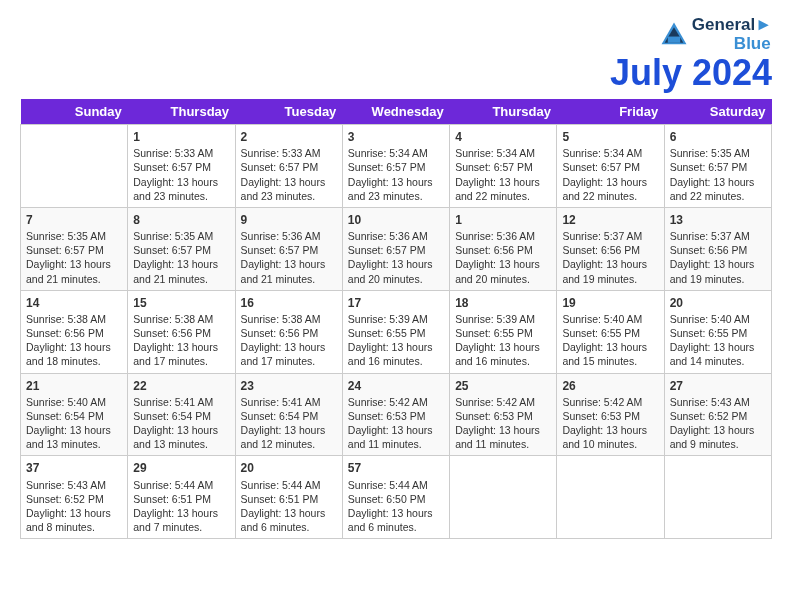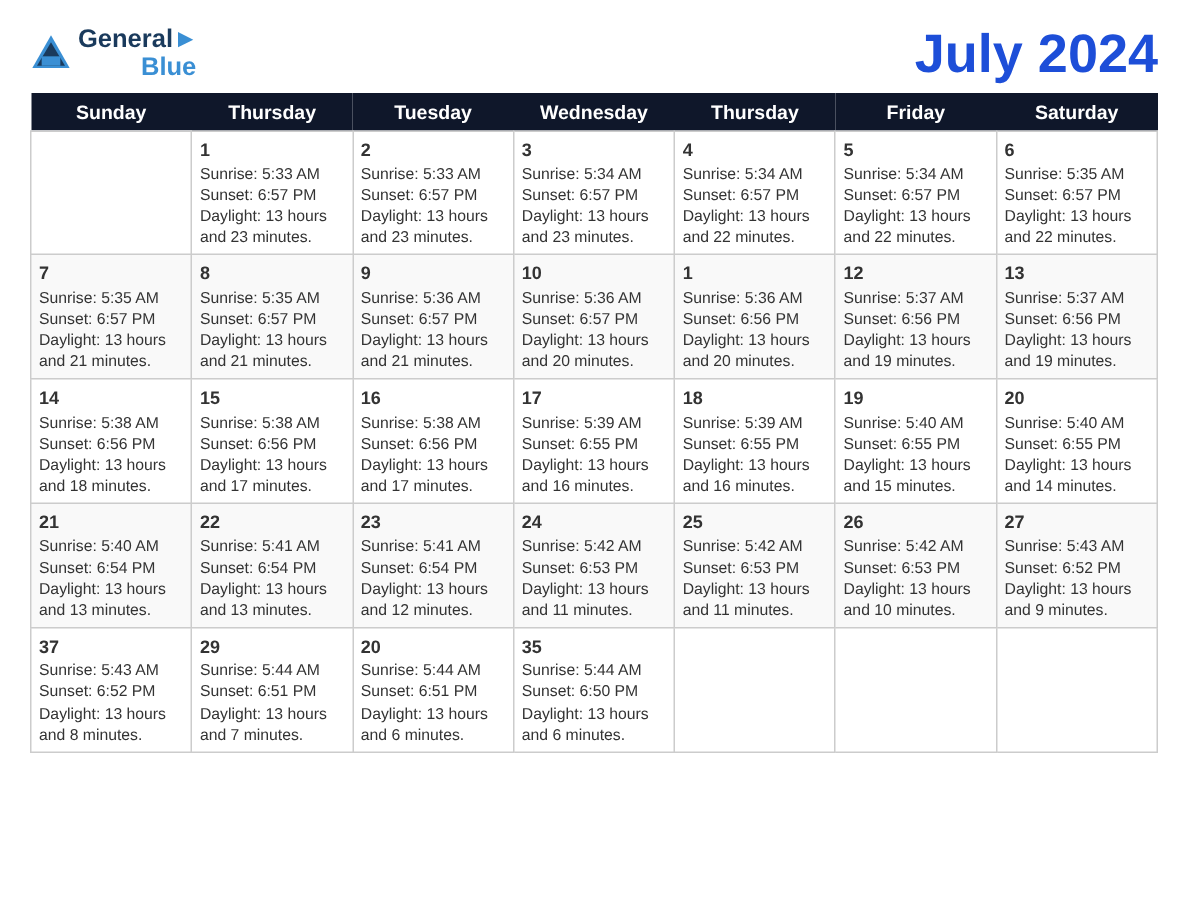--- a/index.html
+++ b/index.html
@@ -8,23 +8,24 @@
       background: #fff;
       width: 792px;
       height: 612px;
       overflow: hidden;
     }
     .container {
       padding: 16px 20px 10px 20px;
     }
     .header-row {
       display: flex;
-      align-items: center;
+      align-items: flex-end;
       justify-content: space-between;
       margin-bottom: 6px;
+      flex-direction: column;
     }
     .logo {
       display: flex;
       align-items: center;
       gap: 4px;
     }
     .logo-icon {
       width: 28px;
       height: 28px;
     }
@@ -41,24 +42,24 @@
       font-size: 16px;
       color: #1a3a5c;
       font-weight: normal;
     }
     table {
       width: 100%;
       border-collapse: collapse;
       font-size: 11px;
     }
     thead tr th {
-      background-color: #0f172a;
+      background-color: #6d28d9;
       color: white;
       padding: 5px 6px;
-      text-align: center;
+      text-align: right;
       font-size: 13px;
       font-weight: bold;
     }
     tbody tr td {
       border: 1px solid #ccc;
       vertical-align: top;
       padding: 4px 5px;
       height: 78px;
       color: #333;
       font-size: 10.5px;
@@ -325,21 +326,21 @@
             <div>and 7 minutes.</div>
           </td>
           <td>
             <span class="day-num">20</span>
             <div>Sunrise: 5:44 AM</div>
             <div>Sunset: 6:51 PM</div>
             <div>Daylight: 13 hours</div>
             <div>and 6 minutes.</div>
           </td>
           <td>
-            <span class="day-num">35</span>
+            <span class="day-num">57</span>
             <div>Sunrise: 5:44 AM</div>
             <div>Sunset: 6:50 PM</div>
             <div>Daylight: 13 hours</div>
             <div>and 6 minutes.</div>
           </td>
           <td class="empty"></td>
           <td class="empty"></td>
           <td class="empty"></td>
         </tr>
       </tbody>

